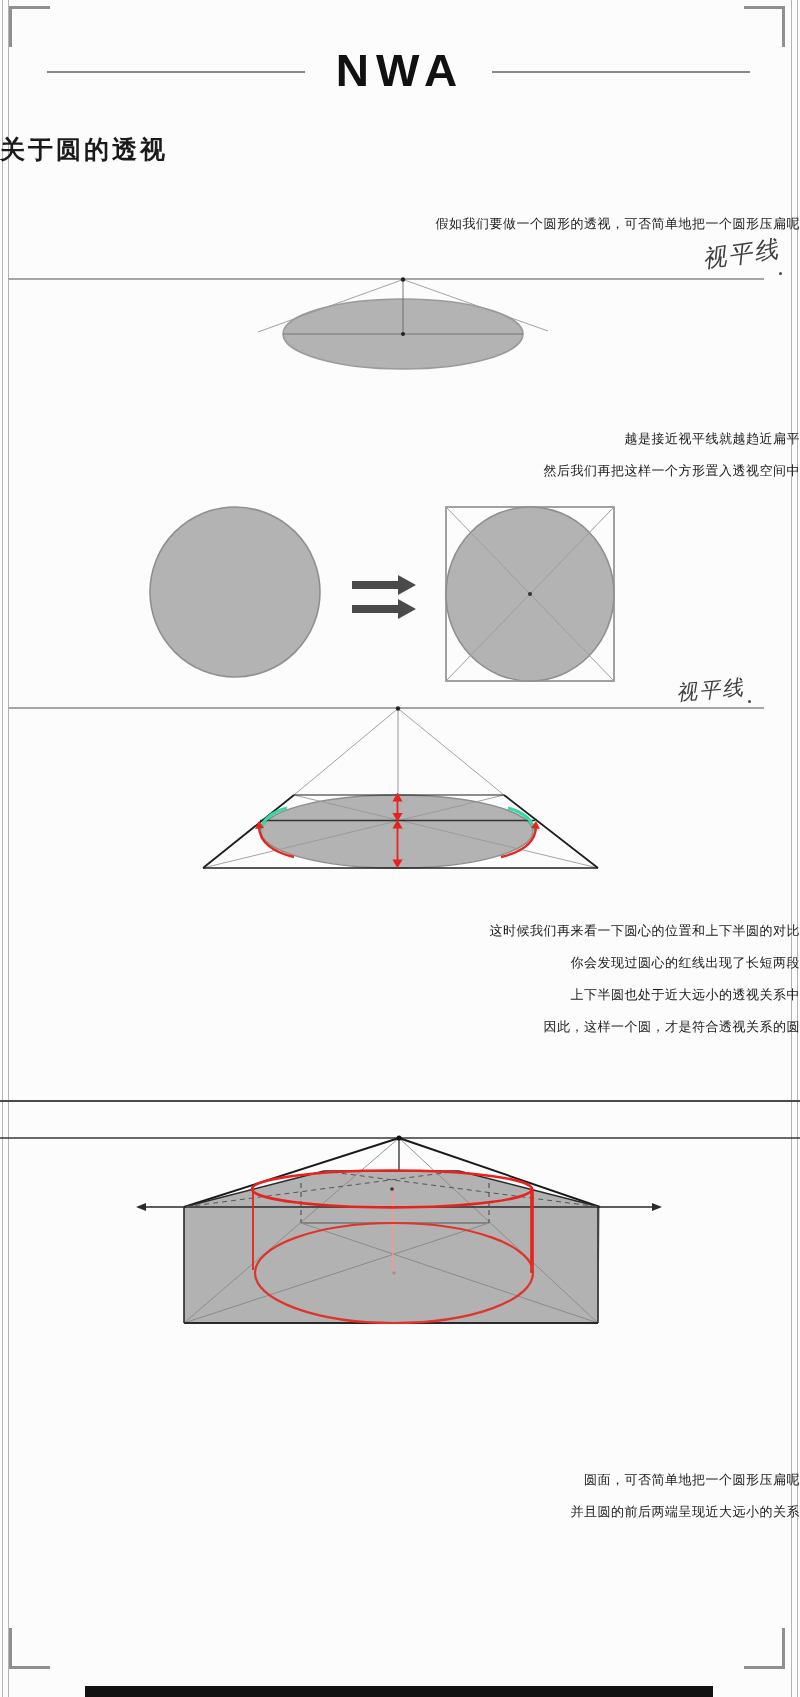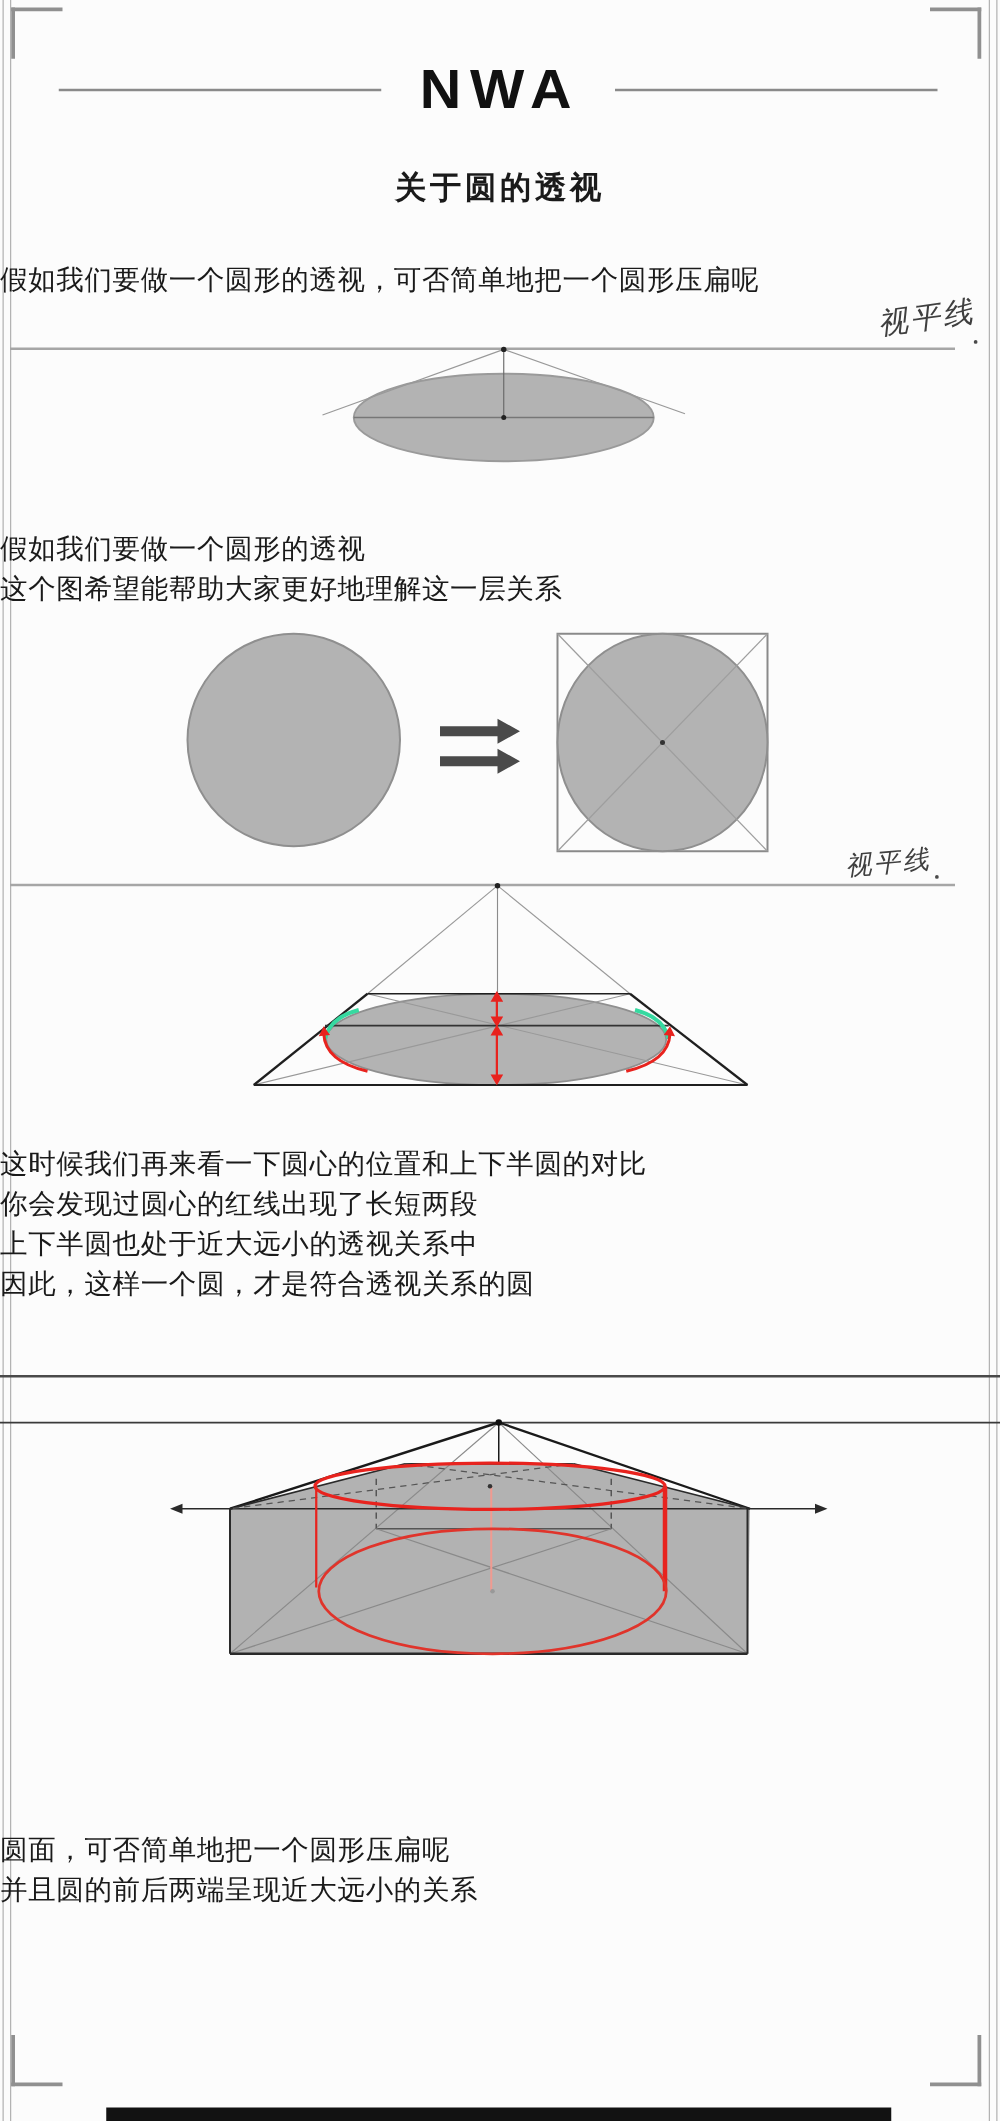--- a/index.html
+++ b/index.html
@@ -16,26 +16,26 @@
   .bracket.tr{border-top:3px solid #909090;border-right:3px solid #909090;}
   .bracket.bl{border-bottom:3px solid #909090;border-left:3px solid #909090;}
   .bracket.br{border-bottom:3px solid #909090;border-right:3px solid #909090;}
   .logo{
     position:absolute;top:44px;left:0;width:100%;text-align:center;
     font-size:46px;font-weight:800;letter-spacing:7px;color:#111;
     transform:scaleY(0.96);
   }
   .logo-line{position:absolute;top:71px;height:2px;background:#8a8a8a;}
   .title{
-    position:absolute;top:133px;left:0;width:100%;text-align:center;
+    position:absolute;top:133px;left:0;width:100%;
     font-size:25px;font-weight:600;letter-spacing:3px;
   }
   .bodyline{
-    position:absolute;left:0;width:100%;text-align:left;
-    font-size:22px;line-height:26px;letter-spacing:0.5px;color:#1a1a1a;
+    position:absolute;left:0;width:100%;text-align:right;
+    font-size:13px;line-height:26px;letter-spacing:0.5px;color:#1a1a1a;
   }
   .thin-rule{position:absolute;height:1.5px;background:#4a4a4a;}
   .handwriting{
     position:absolute;color:#3f3f3f;
     font-family:"DejaVu Serif","Liberation Serif",serif;font-style:italic;
     white-space:nowrap;
   }
   .hw1{top:238px;left:702px;font-size:24px;letter-spacing:2px;transform:rotate(-8deg);}
   .hw2{top:676px;left:676px;font-size:21px;letter-spacing:2px;transform:rotate(-5deg);}
   .ink-dot{position:absolute;width:3px;height:3px;border-radius:50%;background:#4a4a4a;}
@@ -72,22 +72,22 @@
     <g stroke="#999999" stroke-width="0.9">
       <line x1="403" y1="279.5" x2="258" y2="332"></line>
       <line x1="403" y1="279.5" x2="548" y2="331"></line>
       <line x1="403" y1="279.5" x2="403" y2="334" stroke="#666666"></line>
     </g>
     <line x1="283" y1="334" x2="523" y2="334" stroke="#777777" stroke-width="1.2"></line>
     <circle cx="403" cy="279.5" r="2.2" fill="#222222"></circle>
     <circle cx="403" cy="334" r="2" fill="#222222"></circle>
   </svg>
 
-  <div class="bodyline" style="top:426px">假如我们要做一个圆形的透视</div>
-  <div class="bodyline" style="top:458px">这个图希望能帮助大家更好地理解这一层关系</div>
+  <div class="bodyline" style="top:426px">越是接近视平线就越趋近扁平</div>
+  <div class="bodyline" style="top:458px">然后我们再把这样一个方形置入透视空间中</div>
 
   <svg class="diagram" style="top:470px;height:230px" viewBox="0 470 800 230">
     <circle cx="235" cy="592" r="85" fill="#b3b3b3" stroke="#8f8f8f" stroke-width="1.6"></circle>
     <g fill="#4a4a4a">
       <path d="M352,581 h46 v-6 l18,10 l-18,10 v-6 h-46 z"></path>
       <path d="M352,605 h46 v-6 l18,10 l-18,10 v-6 h-46 z"></path>
     </g>
     <rect x="446" y="507" width="168" height="174" fill="none" stroke="#8a8a8a" stroke-width="1.6"></rect>
     <ellipse cx="530" cy="594" rx="84" ry="87" fill="#b3b3b3" stroke="#8f8f8f" stroke-width="1.6"></ellipse>
     <g stroke="#9e9e9e" stroke-width="1">

